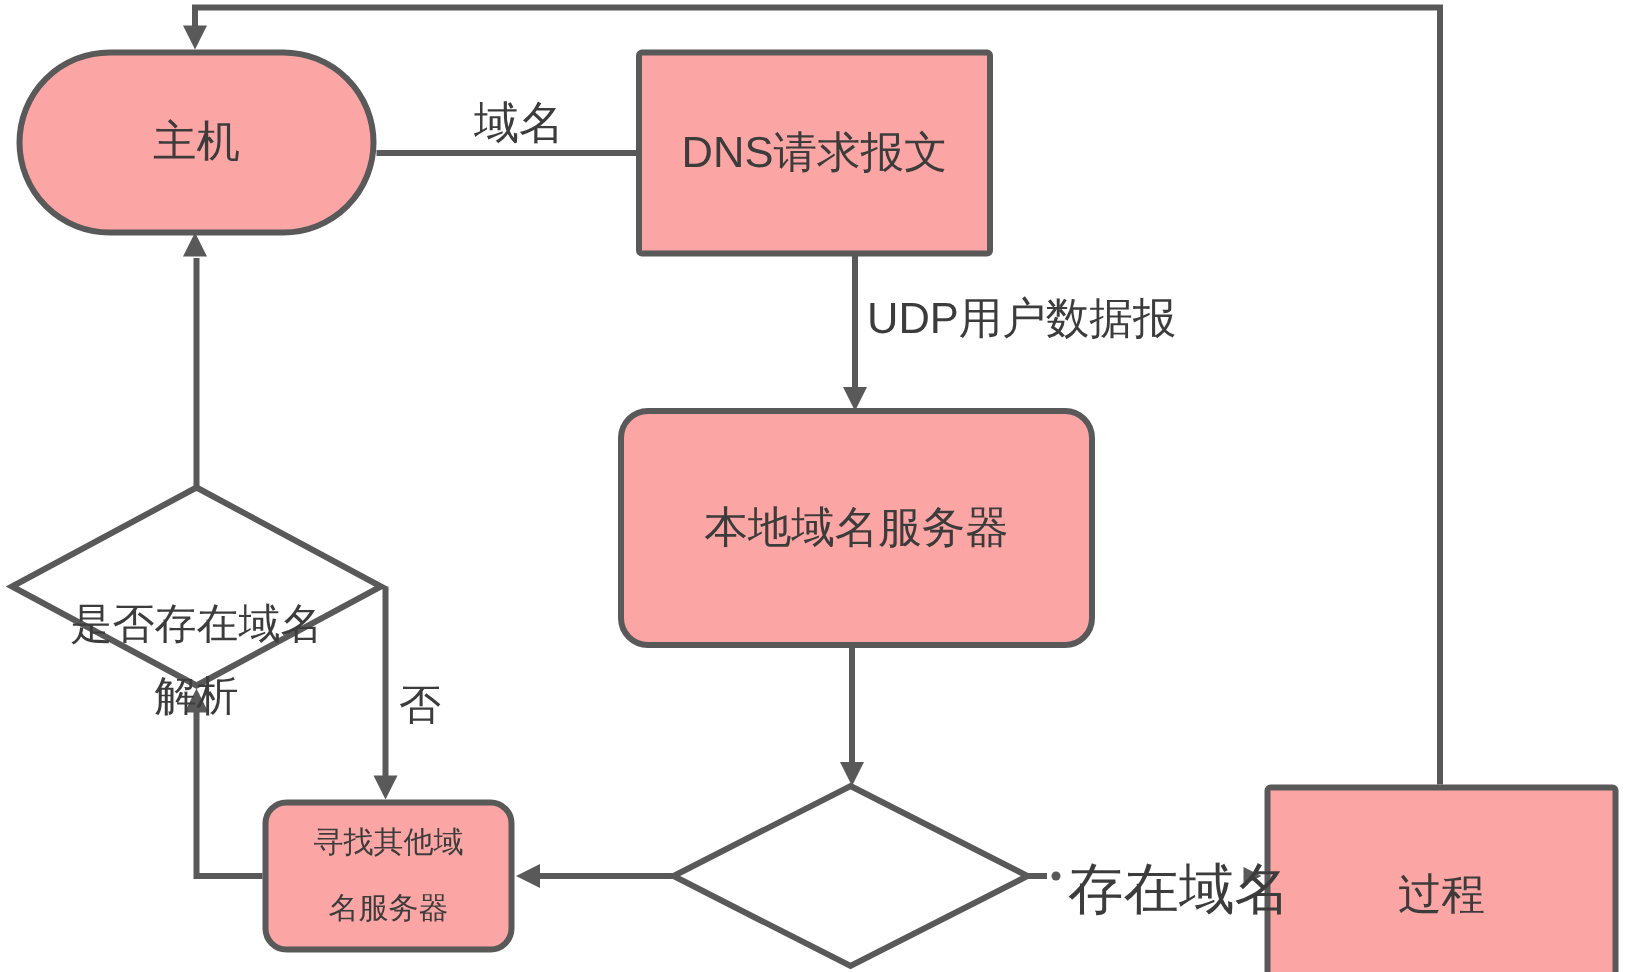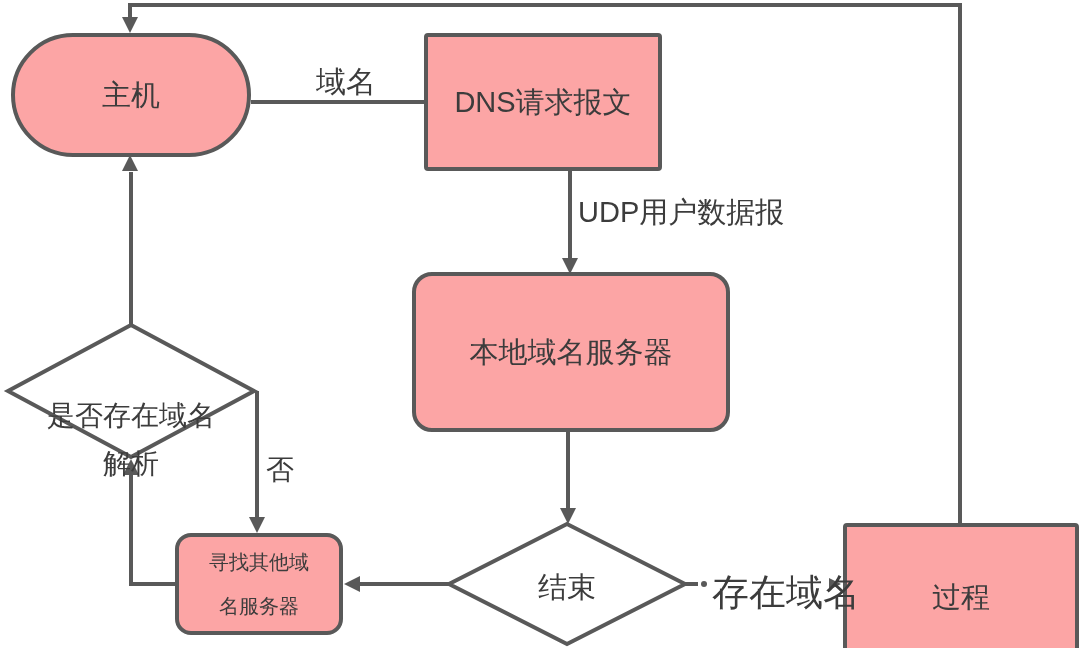--- a/index.html
+++ b/index.html
@@ -113,23 +113,20 @@
 
   <div class="node node-process">
     <span>过程</span>
   </div>
 
   <div class="node node-find">
     <span>寻找其他域</span>
     <span>名服务器</span>
   </div>
 
-  <div class="diamond-label label-end">
-    <span>结束</span>
-  </div>
 
   <div class="diamond-label label-exists-decision">
     <div>是否存在域名</div>
     <div>解析</div>
   </div>
 
   <div class="edge-label label-domain">域名</div>
   <div class="edge-label label-udp">UDP用户数据报</div>
   <div class="edge-label label-exists">存在域名</div>
   <div class="edge-label label-no">否</div>

